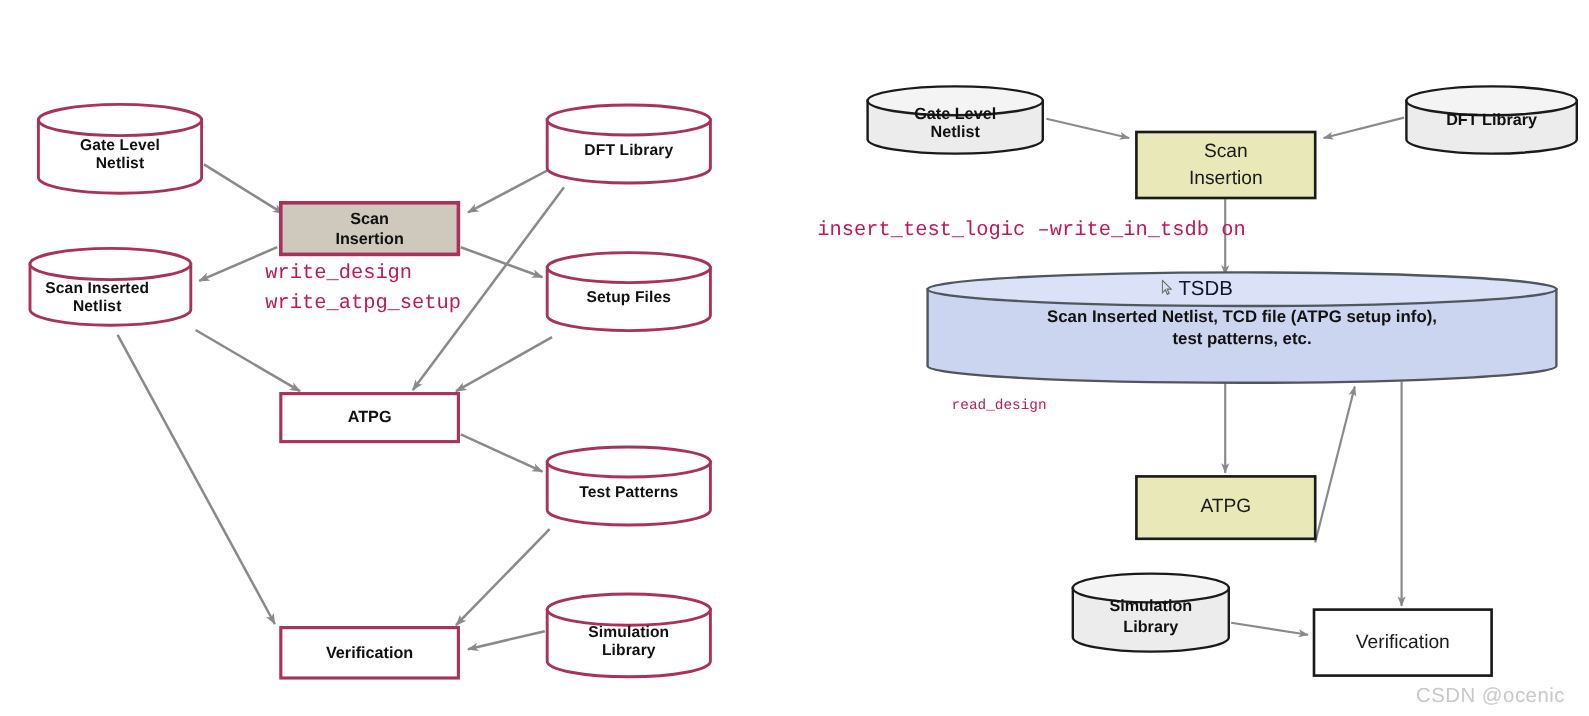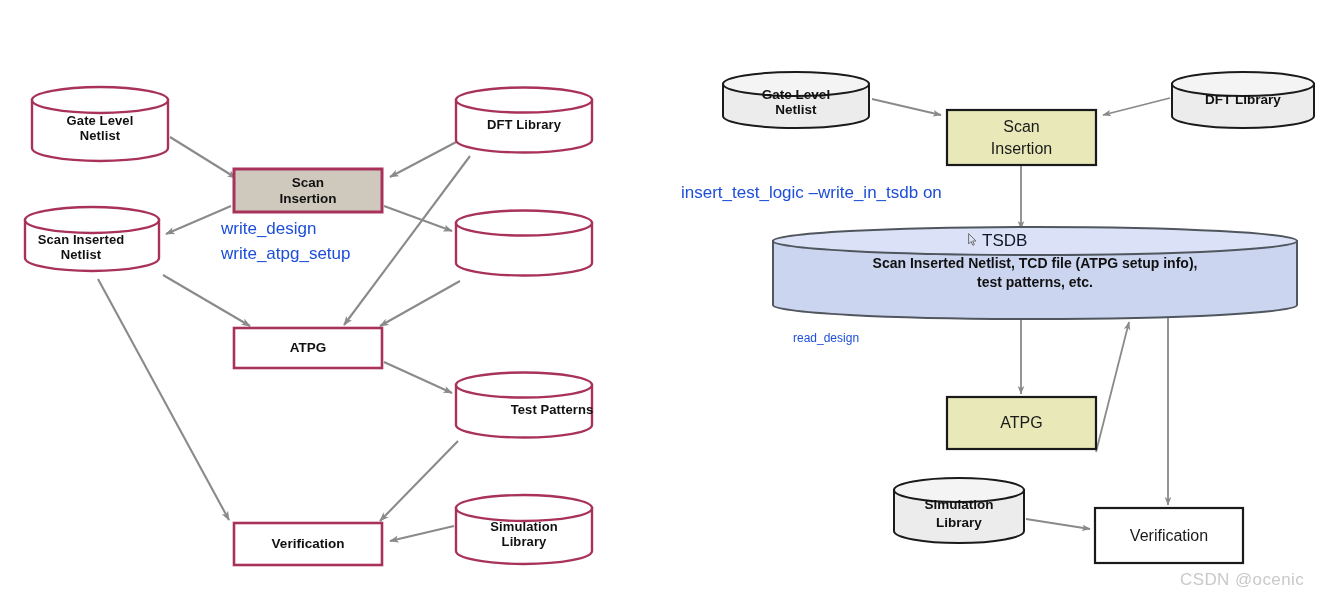--- a/index.html
+++ b/index.html
@@ -30,25 +30,25 @@
     font-size:13.5px;font-weight:bold;color:#111111;
   }
   .cyl-label-right{
     font-size:13.5px;font-weight:bold;color:#111111;
   }
   .box-label-right{
     font-size:16px;font-weight:normal;color:#1a1a1a;
   }
   .cmd-text{
     position:absolute;
-    color:#1d4ed8;
+    color:#be185d;
     font-size:17px;
     line-height:1.42;
     white-space:pre;
-    font-family:Liberation Sans, sans-serif;
+    font-family:Liberation Mono, monospace;
   }
   .cmd-text.small{font-size:12px;}
   .tsdb-title{
     position:absolute;
     color:#0f172a;
     font-size:17px;
     font-weight:normal;
     white-space:nowrap;
   }
   .tsdb-body{
@@ -222,26 +222,29 @@
   <div class="node-label box-label-left" style="left:234px;top:169px;width:148px;height:43px;">
     <span style="white-space:pre-line">Scan
 Insertion</span>
   </div>
 
   <div class="node-label cyl-label-left" style="left:24px;top:224px;width:114px;height:48px;">
     <span style="white-space:pre-line">Scan Inserted
 Netlist</span>
   </div>
 
+  <div class="node-label cyl-label-left" style="left:456px;top:229px;width:136px;height:38px;">
+    <span style="white-space:pre-line">Setup Files</span>
+  </div>
 
   <div class="node-label box-label-left" style="left:234px;top:328px;width:148px;height:40px;">
     <span style="white-space:pre-line">ATPG</span>
   </div>
 
-  <div class="node-label cyl-label-left" style="left:456px;top:391px;width:136px;height:38px;padding-left:28px;">
+  <div class="node-label cyl-label-left" style="left:456px;top:391px;width:136px;height:38px;">
     <span style="white-space:pre-line">Test Patterns</span>
   </div>
 
   <div class="node-label box-label-left" style="left:234px;top:523px;width:148px;height:42px;">
     <span style="white-space:pre-line">Verification</span>
   </div>
 
   <div class="node-label cyl-label-left" style="left:456px;top:512px;width:136px;height:46px;">
     <span style="white-space:pre-line">Simulation
 Library</span>

